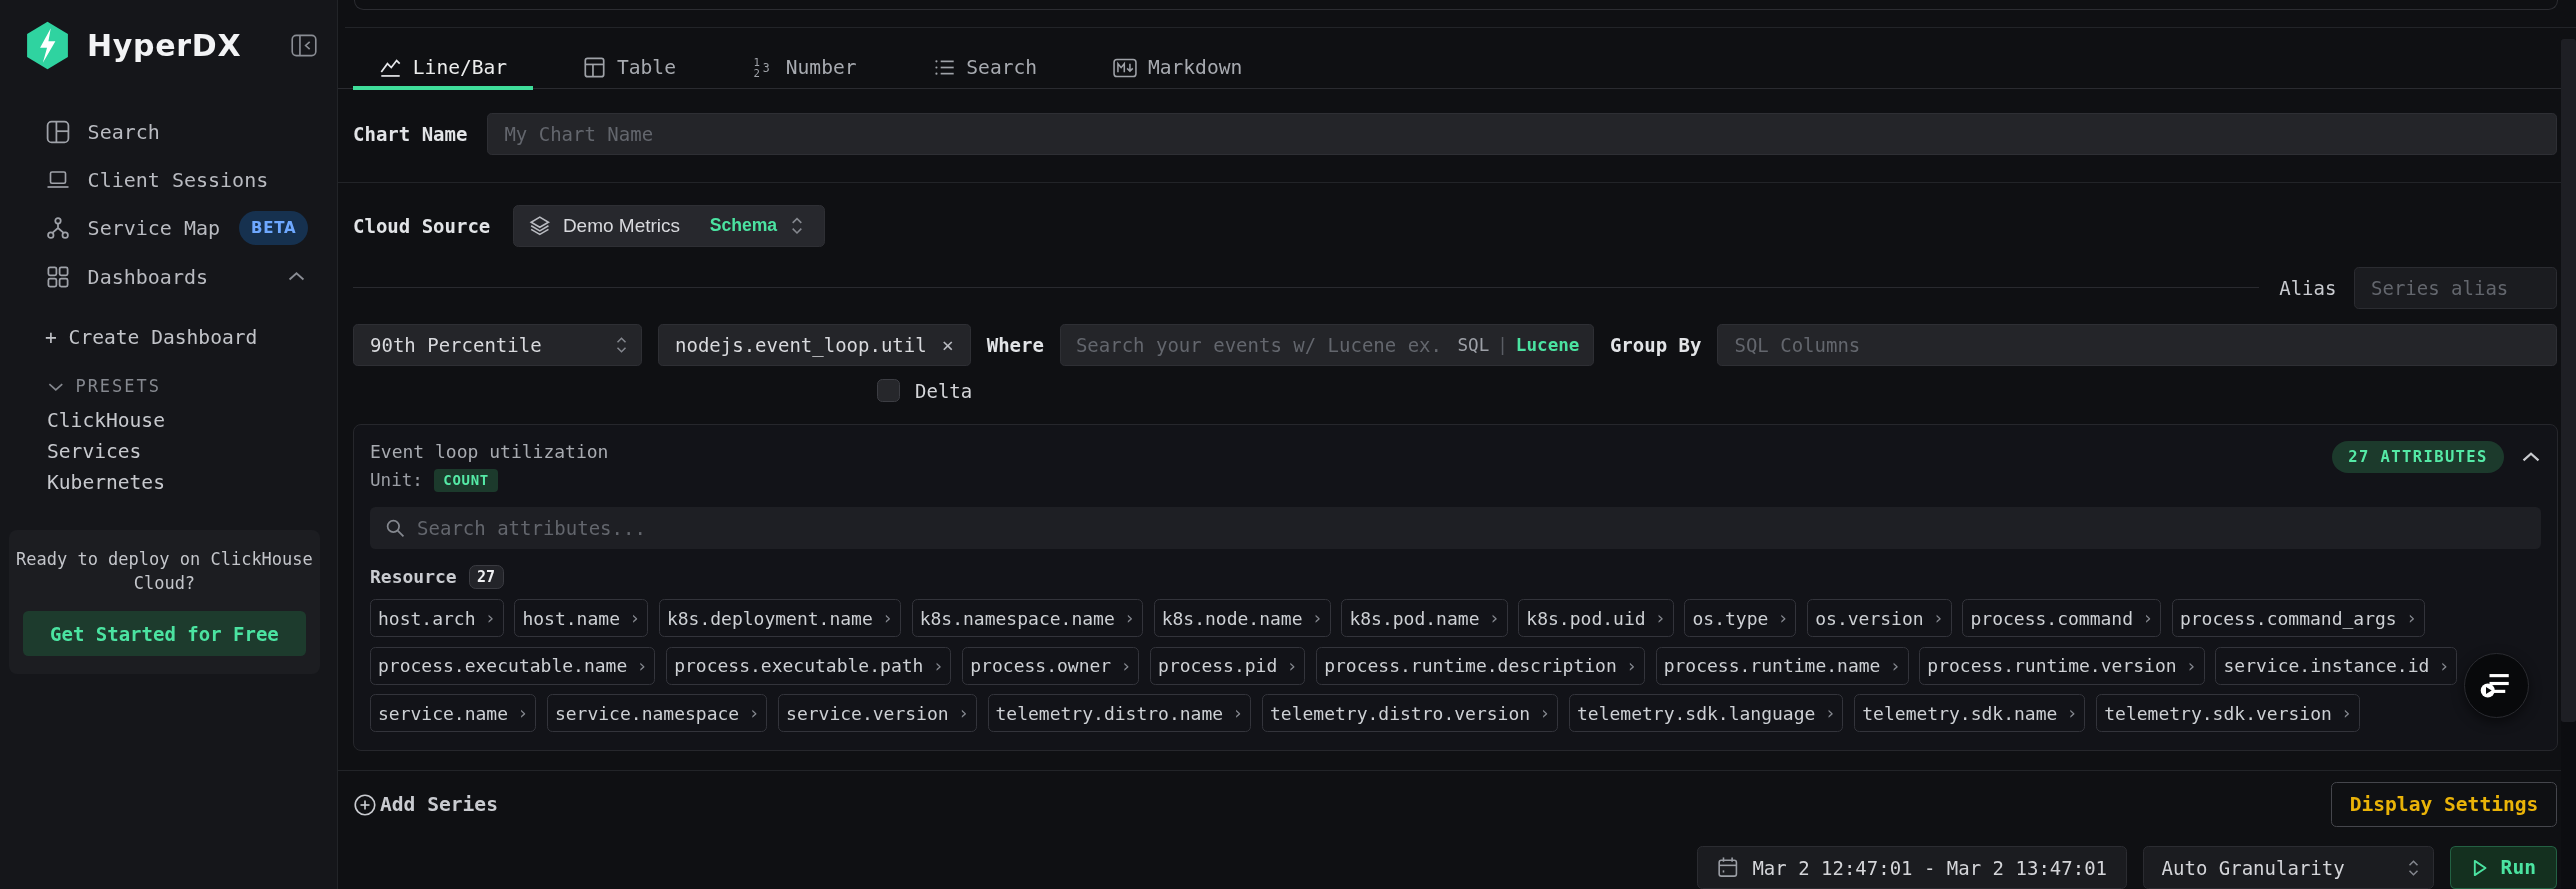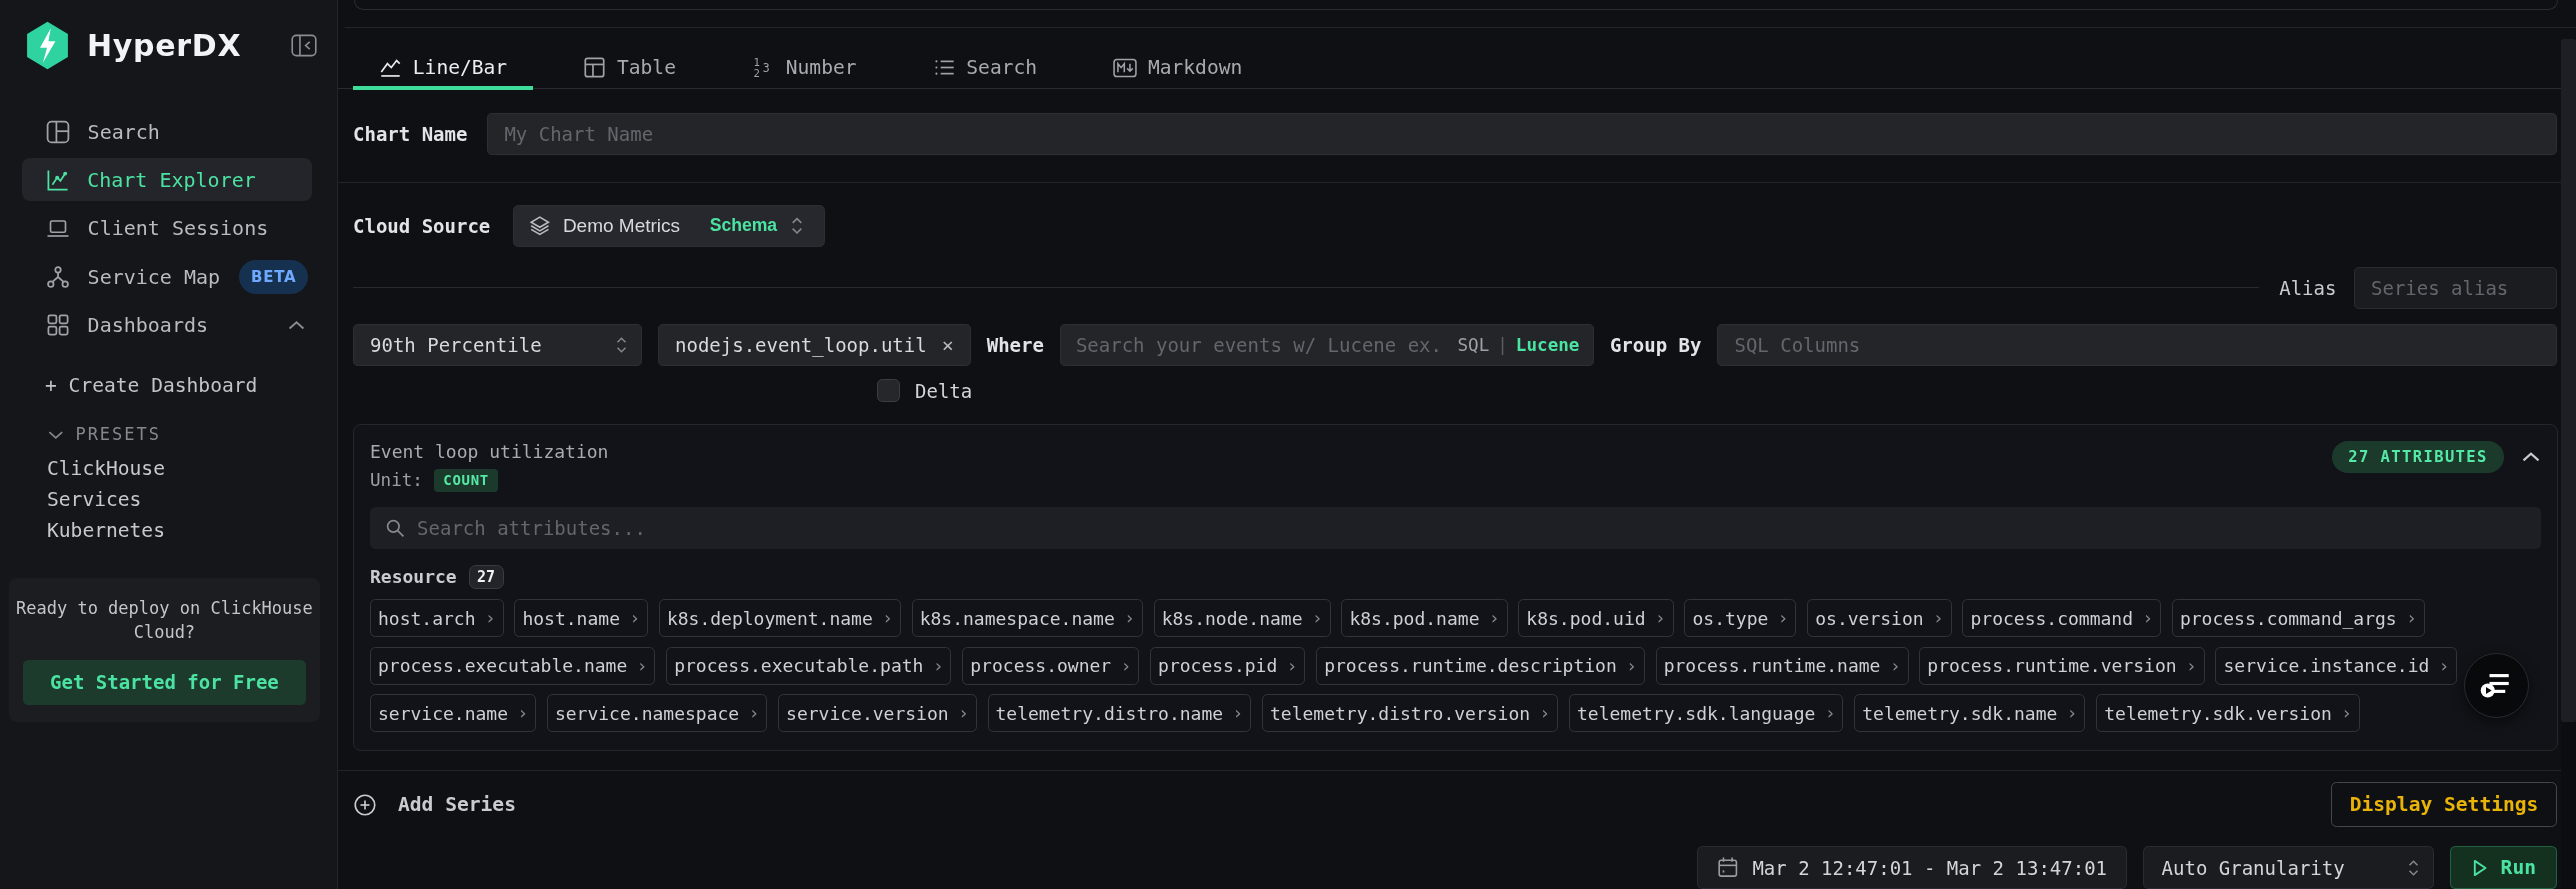--- a/index.html
+++ b/index.html
@@ -98,21 +98,21 @@
   .attr-search input::placeholder{color:var(--placeholder);}
   .group-row{margin-top:16px;display:flex;align-items:center;gap:12px;}
   .group-label{color:#c9cbd0;font-size:18px;font-weight:700;}
   .group-count{background:#232429;border:0.7px solid #3a3b41;color:#f0f1f3;font-weight:700;font-size:15px;padding:2px 7.4px;border-radius:6.8px;}
   .chips{margin-top:10.8px;display:flex;flex-wrap:wrap;gap:9.5px 10.8px;}
   .chip{display:flex;align-items:center;gap:9.5px;height:38px;padding:0 7px;background:transparent;border:0.7px solid var(--chip-border);border-radius:5.4px;color:#cdd0d4;font-family:var(--mono);font-size:18px;cursor:pointer;}
   .chip-chev{color:#85888f;font-size:17.6px;}
 
   .bottom-divider{margin:19px 0 0 0;border-top:0.7px solid var(--divider);}
   .actions-row{margin-top:12px;height:43px;display:flex;align-items:center;justify-content:space-between;padding:0 19px 0 15px;}
-  .add-series{display:flex;align-items:center;gap:21px;background:transparent;border:none;color:#c9cbd0;font-family:var(--mono);font-size:19.6px;font-weight:700;cursor:pointer;}
+  .add-series{display:flex;align-items:center;gap:3px;background:transparent;border:none;color:#c9cbd0;font-family:var(--mono);font-size:19.6px;font-weight:700;cursor:pointer;}
   .add-series .p-icon{display:inline-flex;color:#c9cbd0;}
   .display-settings{background:transparent;border:0.7px solid #45464c;border-radius:5.4px;color:#eab308;font-family:var(--mono);font-size:19.6px;font-weight:700;padding:10px 17.6px;cursor:pointer;}
 
   .footer-row{margin-top:20px;display:flex;align-items:center;justify-content:flex-end;gap:16px;padding:0 19px 0 15px;}
   .date-range{display:flex;align-items:center;gap:13.5px;height:43px;background:var(--input-dark);border:0.7px solid #2b2c31;border-radius:5.4px;padding:0 19px;color:#d4d5d9;font-family:var(--mono);font-size:19px;cursor:pointer;}
   .date-range .c-icon{display:inline-flex;color:#9b9ea5;}
   .granularity{width:291px;height:43px;background:var(--input-dark);border:0.7px solid #2b2c31;border-radius:5.4px;display:flex;align-items:center;justify-content:space-between;padding:0 12px 0 17.6px;color:#d4d5d9;font-family:var(--mono);font-size:19px;cursor:pointer;}
   .run-btn{display:flex;align-items:center;gap:12px;height:43px;background:#14301f;border:0.7px solid rgba(75,227,161,.28);border-radius:5.4px;padding:0 20px;color:var(--green);font-family:var(--mono);font-size:19.6px;font-weight:700;cursor:pointer;}
   .run-btn .r-icon{display:inline-flex;color:var(--green);}
 
@@ -148,31 +148,20 @@
         <span class="nav-icon">
           <svg viewBox="0 0 30 30" width="24" height="24" fill="none" stroke="currentColor" stroke-width="2.2">
             <rect x="2" y="2" width="26" height="26" rx="5"></rect>
               <line x1="13" y1="2" x2="13" y2="28"></line>
               <line x1="13" y1="14" x2="28" y2="14"></line>
           </svg>
         </span>
         <span>Search</span>
       </div>
 
-      <div class="nav-item active">
-        <span class="nav-icon">
-          <svg viewBox="0 0 30 30" width="24" height="24" fill="none" stroke="currentColor" stroke-width="2.2">
-            <path d="M3 3 v24 h24"></path>
-              <path d="M8 21 L14 12 L18 16 L24 7"></path>
-            <circle cx="14" cy="12" r="2.4" fill="currentColor" stroke="none"></circle>
-            <circle cx="24" cy="7" r="2.4" fill="currentColor" stroke="none"></circle>
-          </svg>
-        </span>
-        <span>Chart Explorer</span>
-      </div>
 
       <div class="nav-item">
         <span class="nav-icon">
           <svg viewBox="0 0 32 28" width="24" height="23" fill="none" stroke="currentColor" stroke-width="2.2">
             <rect x="6" y="4" width="20" height="15" rx="2"></rect>
               <path d="M2 24 h28"></path>
           </svg>
         </span>
         <span>Client Sessions</span>
       </div>

